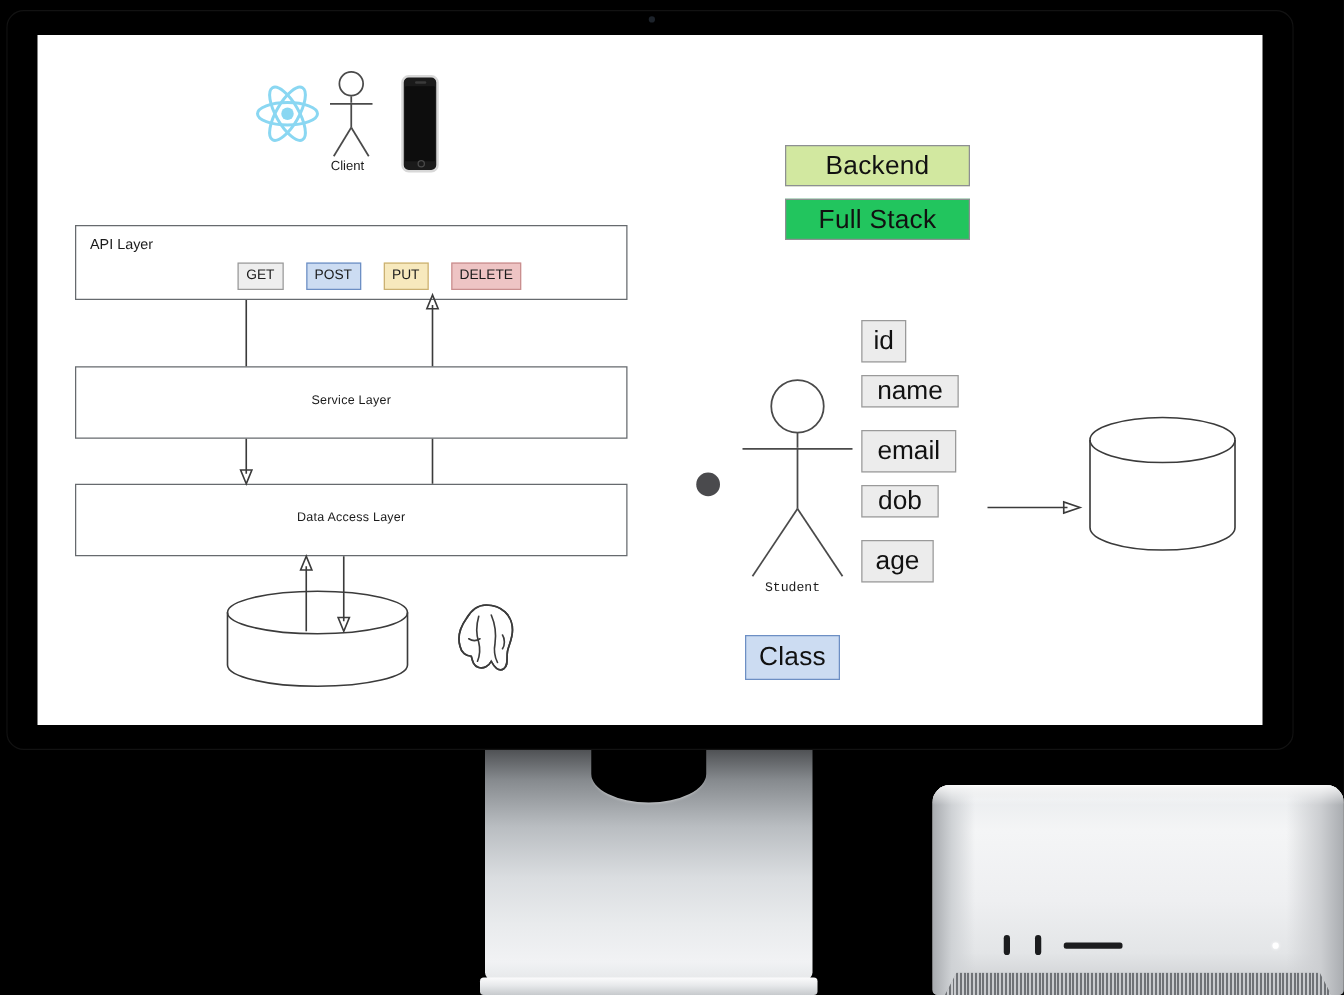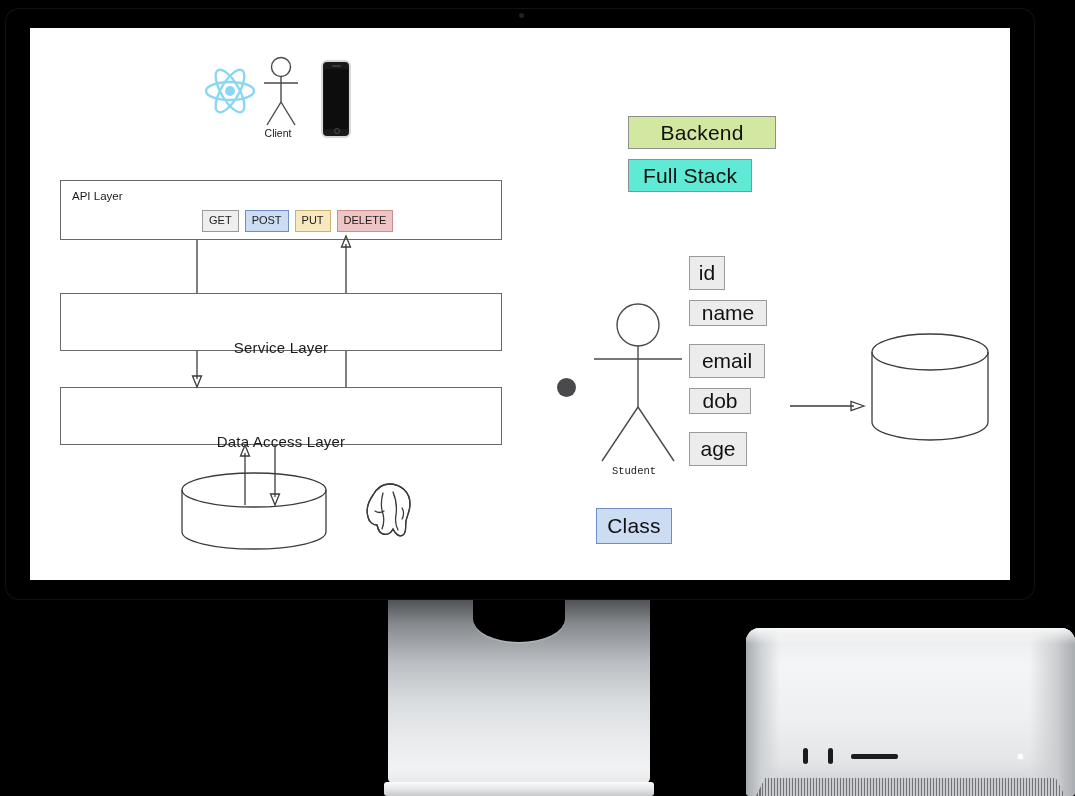--- a/index.html
+++ b/index.html
@@ -77,35 +77,35 @@
   }
 
   
   #canvas{ position:absolute; inset:0; }
 
   .diagram-box{
     position:absolute; background:#ffffff; border:1.4px solid #666a6e;
   }
   .layer-label{
     position:absolute; left:0; width:100%; text-align:center;
-    font-size:15px; color:#1b1b1b; letter-spacing:.2px;margin-top:24px;
+    font-size:10px; color:#1b1b1b; letter-spacing:.2px;
   }
 
   
   #api-layer-box{ left:30px; top:152px; width:442px; height:60px; }
   #api-layer-title{
     position:absolute; left:42px; top:162px; font-size:11.5px; color:#1b1b1b;
   }
   #service-layer-box{ left:30px; top:265px; width:442px; height:58px; }
   #service-layer-label{ top:287px; left:30px; width:442px; }
   #data-layer-box{ left:30px; top:359px; width:442px; height:58px; }
   #data-layer-label{ top:381px; left:30px; width:442px; }
 
   
-  #http-badges{ position:absolute; left:160px; top:182px; display:flex; gap:6px; align-items:center;margin-left:12px; }
+  #http-badges{ position:absolute; left:160px; top:182px; display:flex; gap:18px; align-items:center; }
   .http-badge{
     font-size:11px; line-height:1; padding:4px 6px 5px; border-width:1.2px; border-style:solid;
     white-space:nowrap;
   }
   .badge-get{ background:#eeeeee; border-color:#9a9a9a; color:#1b1b1b; }
   .badge-post{ background:#ccdcf2; border-color:#6d8fc4; color:#1b1b1b; }
   .badge-put{ background:#f7e9bd; border-color:#cbb173; color:#1b1b1b; }
   .badge-delete{ background:#eec4c4; border-color:#c98f8f; color:#1b1b1b; }
 
   
@@ -129,21 +129,21 @@
     position:absolute; left:11px; bottom:2px; width:6px; height:6px;
     border:1px solid #4a4a4a; border-radius:50%;
   }
 
   
   .tag-box{
     position:absolute; display:flex; align-items:center; justify-content:center;
     font-size:21px; color:#111; letter-spacing:.2px; border-width:1.4px; border-style:solid;
   }
   #tag-backend{ left:598px; top:88px; width:148px; height:33px; background:#d2e8a0; border-color:#8d8f92; }
-  #tag-fullstack{ left:598px; top:131px; width:124px; height:33px; background:#5eead4; border-color:#8d8f92; }
+  #tag-fullstack{ left:598px; top:131px; width:148px; height:33px; background:#22c55e; border-color:#8d8f92; }
   #tag-class{ left:566px; top:480px; width:76px; height:36px; background:#ccdcf2; border-color:#6d8fc4; }
 
   .attr-box{
     position:absolute; display:flex; align-items:center; justify-content:center;
     background:#ececec; border:1.6px solid #9a9a9a; color:#111; font-size:21px;text-align:center;
   }
   #attr-0{ left:659px; top:228px; width:36px; height:34px; }
   #attr-1{ left:659px; top:272px; width:78px; height:26px; }
   #attr-2{ left:659px; top:316px; width:76px; height:34px; }
   #attr-3{ left:659px; top:360px; width:62px; height:26px; }

